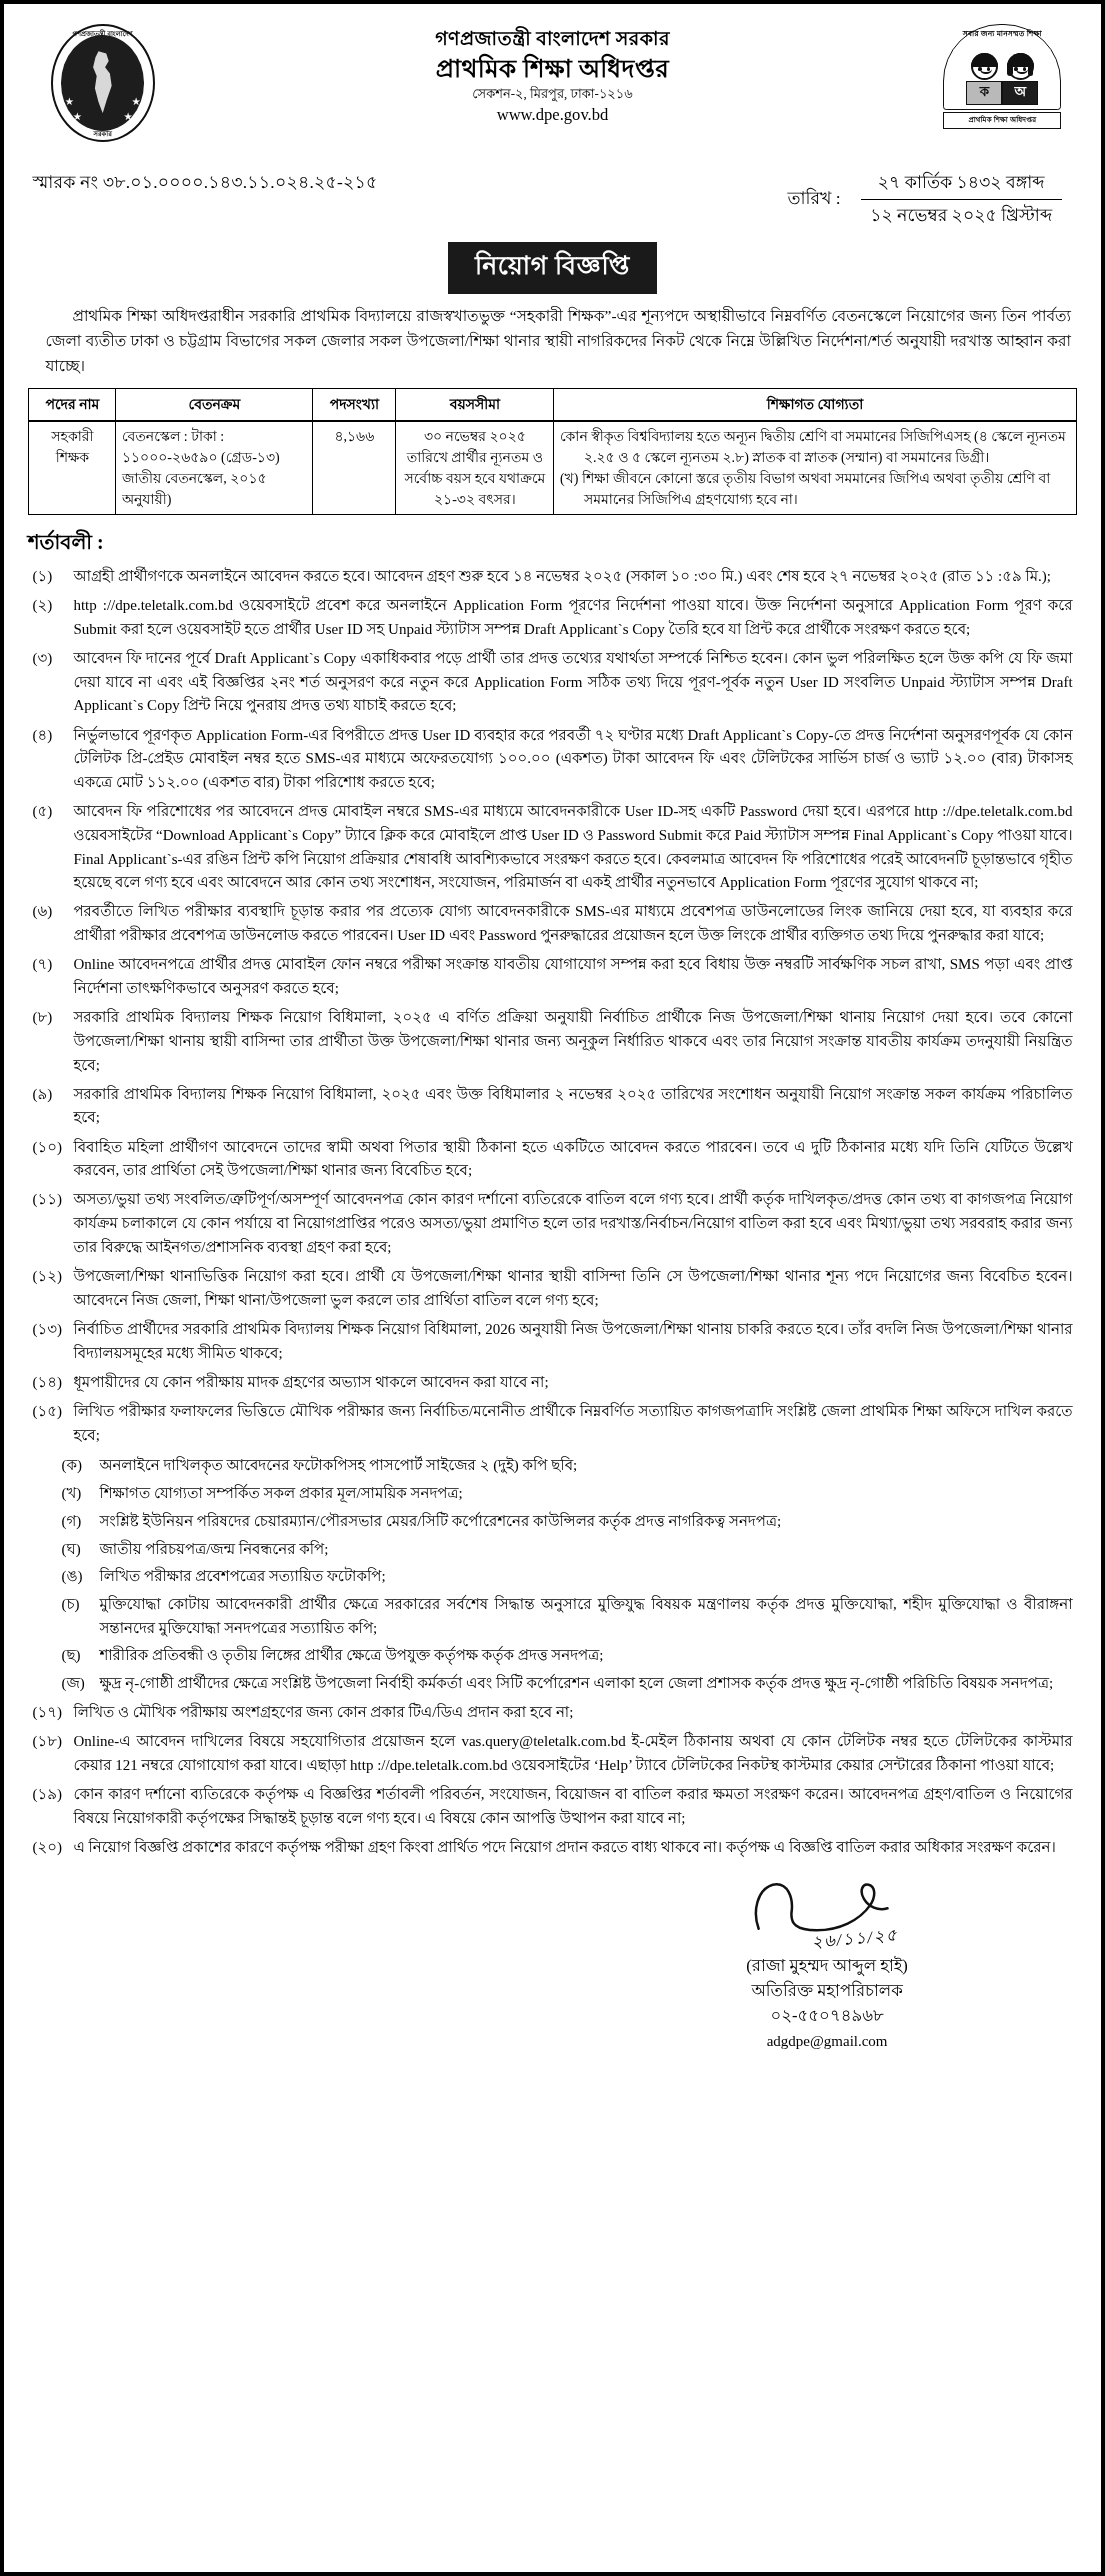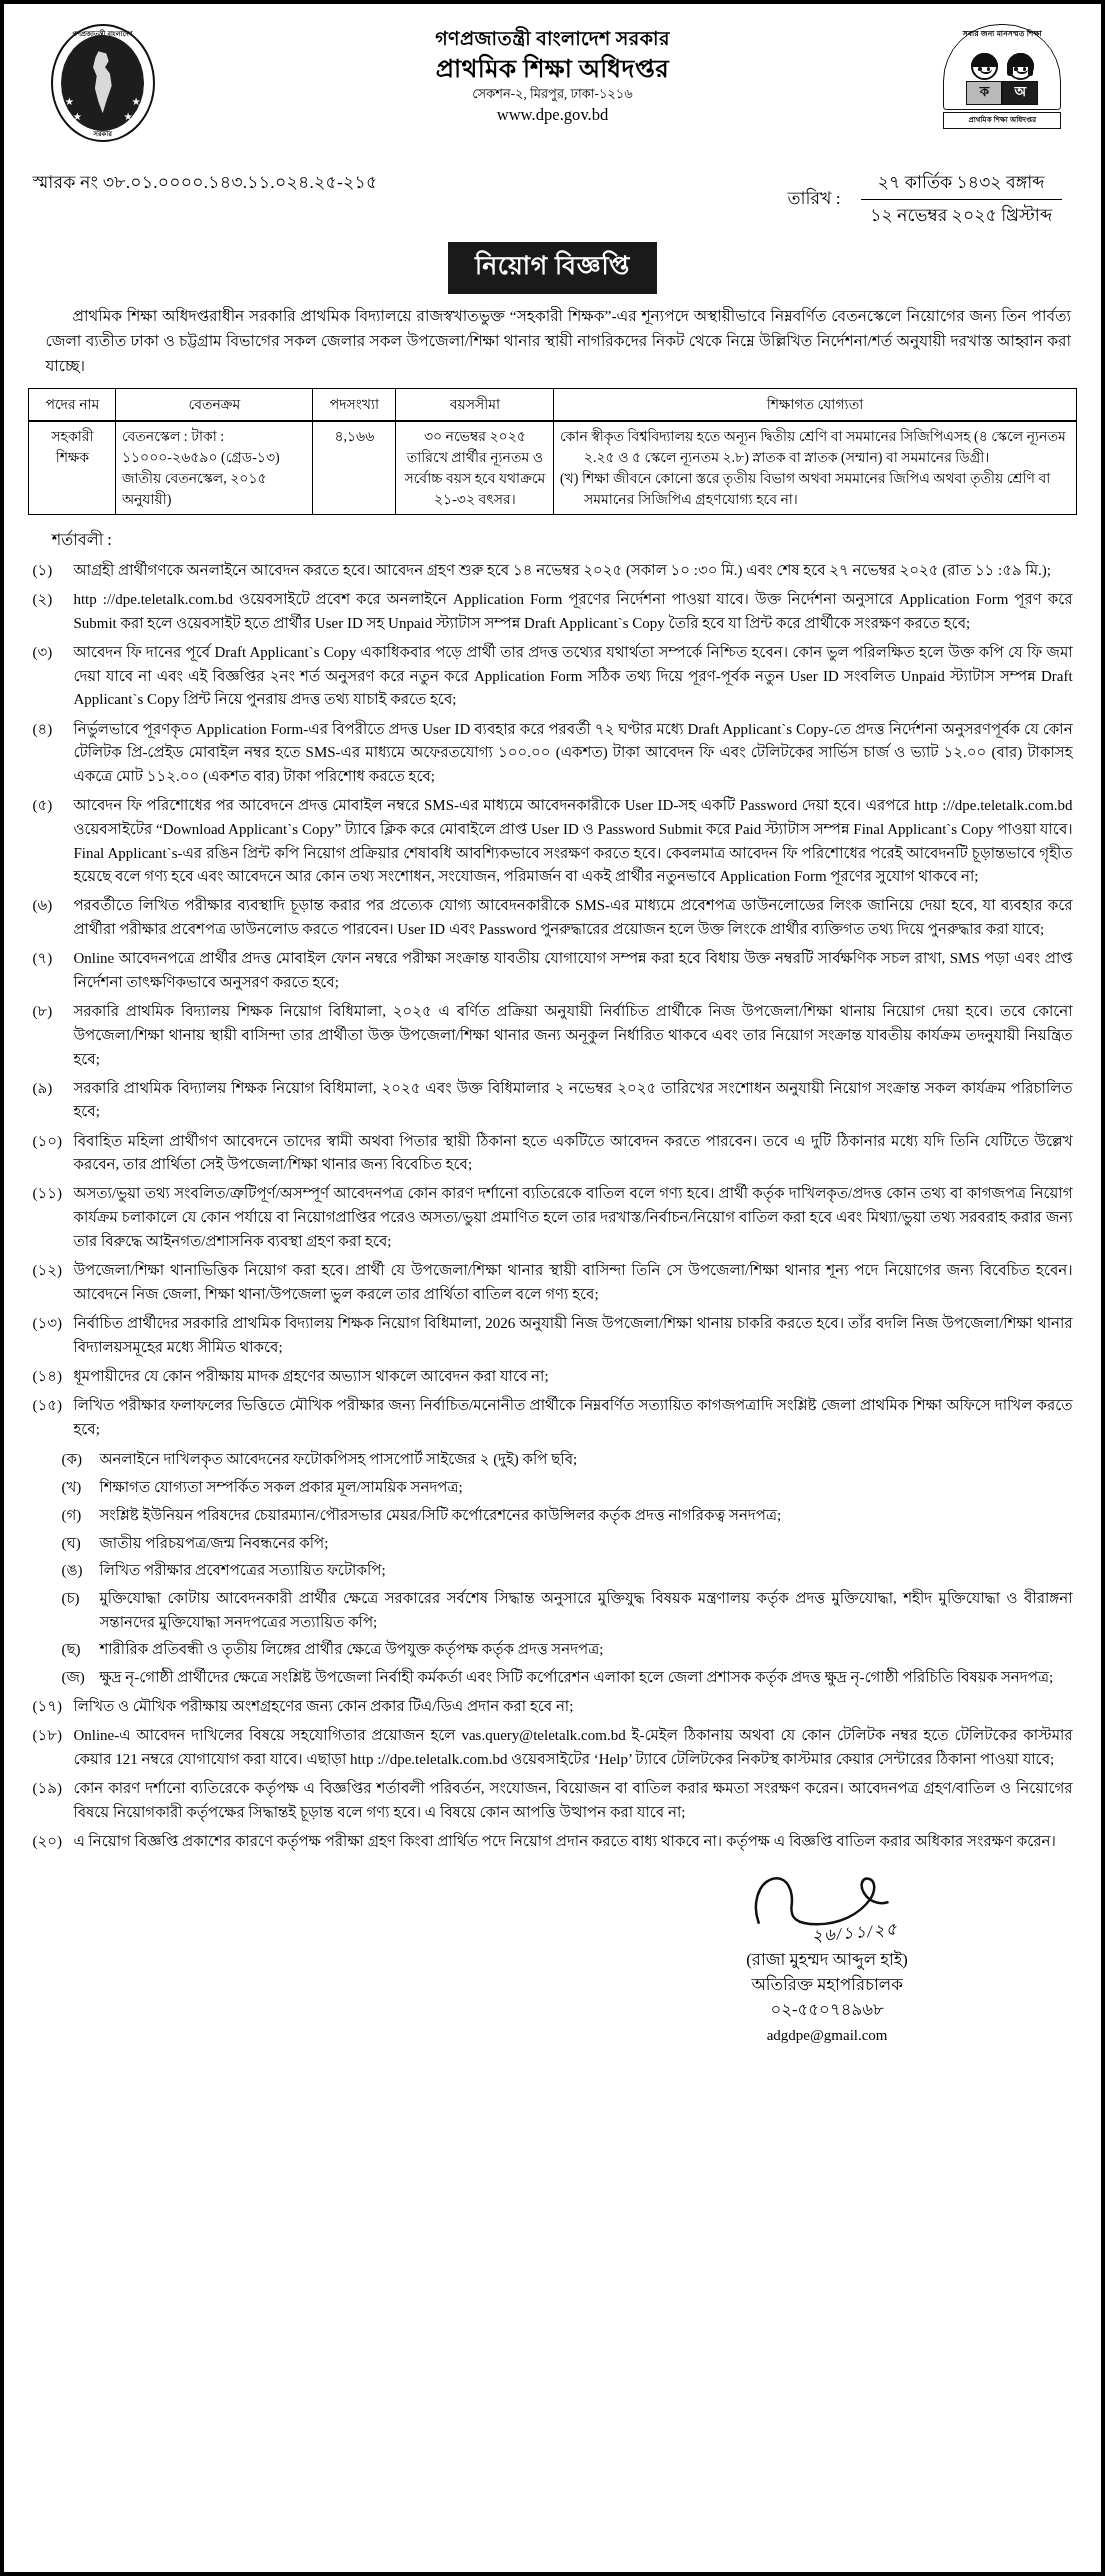--- a/index.html
+++ b/index.html
@@ -203,37 +203,36 @@
   }
   table.post-table th, table.post-table td {
     border: 1.2px solid #000;
     vertical-align: top;
     font-size: 14px;
     line-height: 1.5;
     padding: 4px 5.5px;
   }
   table.post-table th {
     text-align: center;
-    font-weight: normal;
+    font-weight: bold;
     padding: 4.7px 3.2px;
     border-bottom: 2.4px double #000;
   }
   td.c-name  { width: 87px; text-align: center; }
   td.c-scale { width: 197px; }
   td.c-count { width: 83px; text-align: center; }
   td.c-age   { width: 158px; text-align: center; }
   td.c-edu   { }
   .edu-li { display: block; padding-left: 24px; text-indent: -24px; }
 
   
   .cond-head {
-    font-size: 16px;
-    font-weight: normal;
+    font-size: 20px;
+    font-weight: bold;
     padding: 1.6px 0 4.7px 6.3px;
-    margin-left: 24px;
   }
   ul.cond-list { list-style: none; padding: 0 11px 0 8px; }
   ul.cond-list > li {
     display: flex;
     align-items: flex-start;
     margin-bottom: 5.5px;
   }
   .cl-num {
     width: 44px;
     flex: 0 0 44px;

